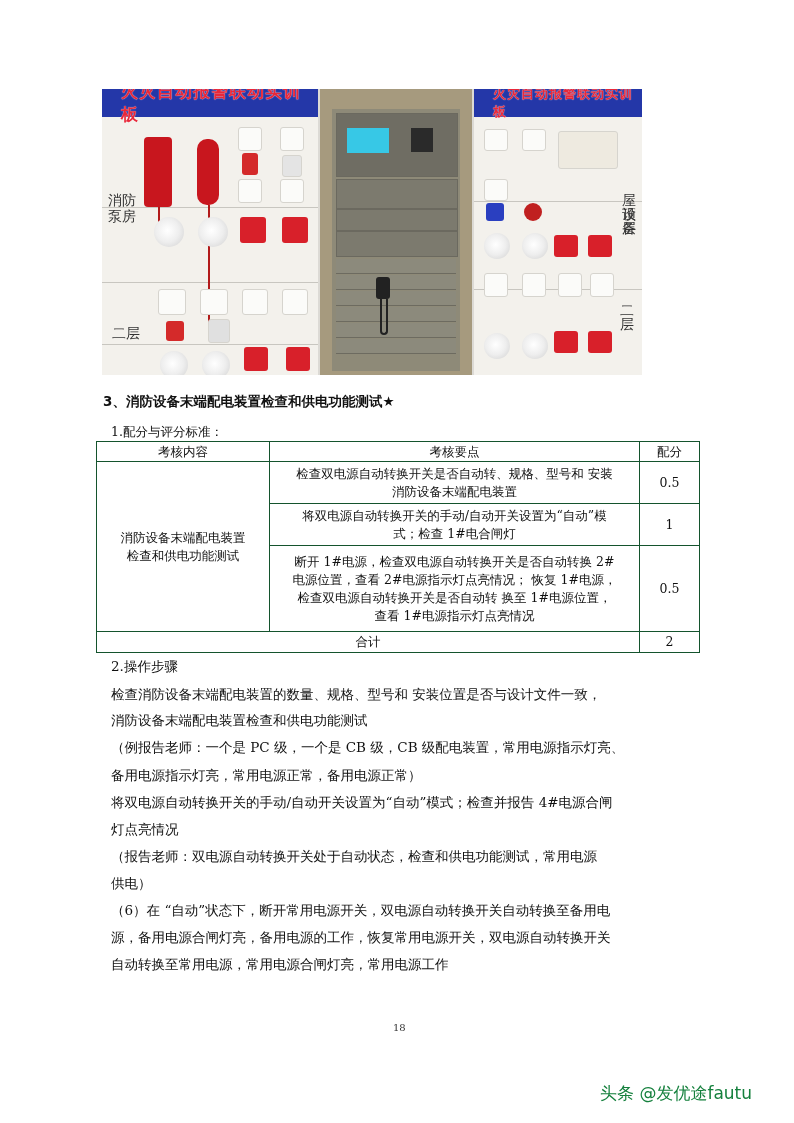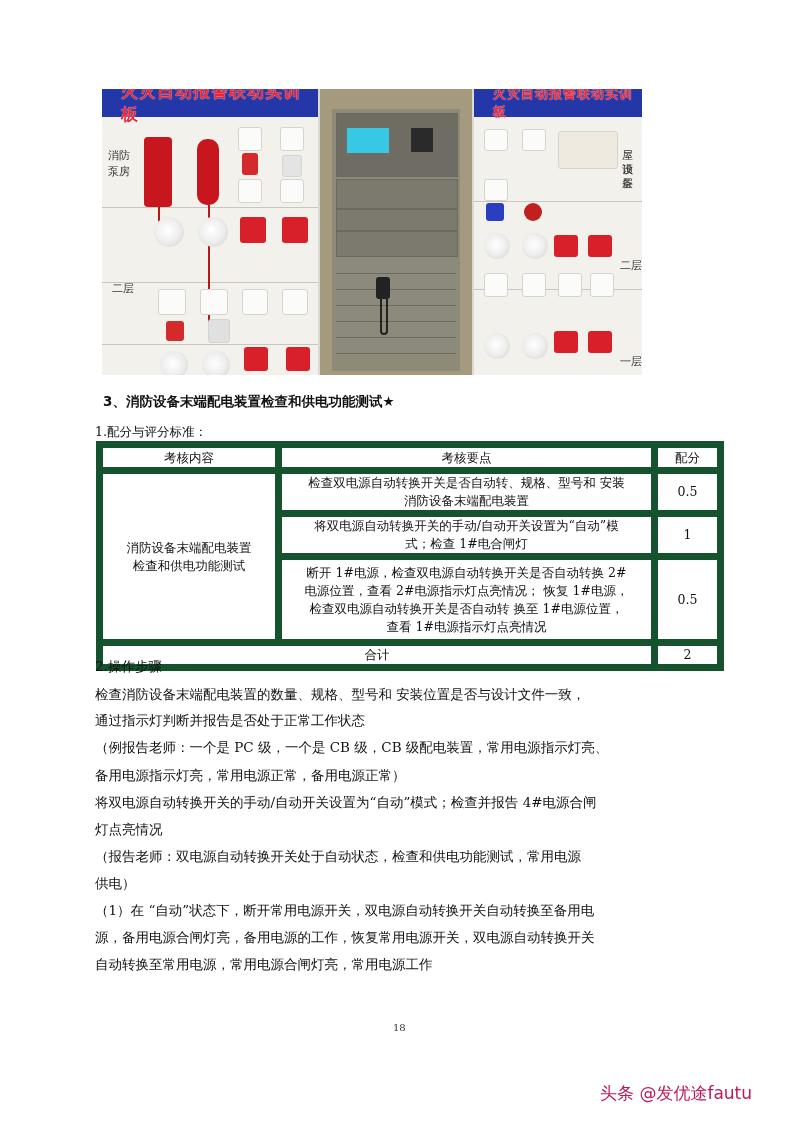--- a/index.html
+++ b/index.html
@@ -7,50 +7,50 @@
          font-family:"DejaVu Serif","Liberation Serif",serif; color:#111; }
   .photo { position:absolute; left:102px; top:89px; width:540px; height:286px;
            background:#dcdad5; overflow:hidden; }
   .panel { position:absolute; top:0; background:#f3f1ec; height:286px; }
   .panel.left { left:0; width:216px; }
   .panel.right { left:372px; width:168px; }
   .banner { position:absolute; top:0; left:0; right:0; height:28px; background:#2437a8;
             color:#e8283a; font-weight:bold; font-size:17px; letter-spacing:1px;
             display:flex; align-items:center; justify-content:center;
             font-family:"DejaVu Sans",sans-serif; text-shadow:0 0 1px #fff;padding-left:19px; }
-  .panel-label { position:absolute; font-size:11px; color:#333; font-family:"DejaVu Sans",sans-serif; line-height:14px; }
+  .panel-label { position:absolute; font-size:14px; color:#333; font-family:"DejaVu Sans",sans-serif; line-height:14px;margin-top:44px; }
   .dev { position:absolute; border-radius:3px; }
   .phone { background:#c8161e; border-radius:4px; }
   .cord { position:absolute; width:2px; background:#b21a1a; }
   .box-white { background:#fbfbf9; border:1px solid #d6d4ce; }
   .box-red { background:#d8202a; }
   .red-small { background:#d42a2a; }
   .detector { background:radial-gradient(circle at 45% 45%, #fff 0%, #eee 50%, #cfcfcf 100%); border-radius:50%; }
   .hline { position:absolute; height:1px; background:#c8c6c0; left:0; right:0; }
   .cabinet { position:absolute; left:218px; top:0; width:152px; height:286px;
              background:#a69a7e; }
   .cabinet-inner { position:absolute; left:12px; top:20px; width:128px; height:262px; background:#8e8a78; }
   .screen { position:absolute; left:10px; top:14px; width:42px; height:25px; background:#37c8e6; }
   .screen2 { position:absolute; left:74px; top:14px; width:22px; height:24px; background:#2a2a2a; }
   .module { position:absolute; left:4px; width:120px; background:#7c7a6e; border:1px solid #6b695f; }
   .grille { position:absolute; left:4px; width:120px; height:14px; background:#8c8a7c; border-bottom:1px solid #6d6b60; }
   .mic { position:absolute; left:44px; top:168px; width:14px; height:22px; background:#222; border-radius:3px; }
   .mic-cord { position:absolute; left:48px; top:190px; width:4px; height:34px; border:2px solid #222; border-top:none; border-radius:0 0 8px 8px; }
 
   .h3 { position:absolute; left:103px; top:393px; font-size:13.5px; font-weight:bold;
         font-family:"DejaVu Sans",sans-serif; }
-  .p { position:absolute; left:95px; font-size:13.5px; line-height:18px; white-space:nowrap; }
+  .p { position:absolute; left:111px; font-size:13.5px; line-height:18px; white-space:nowrap; }
   .p-small { font-size:12.5px; }
 
   table.score { position:absolute; left:96px; top:441px; border-collapse:collapse;
                 font-size:12.5px; line-height:18px; }
-  table.score td { border:7px solid #14532d; text-align:center; vertical-align:middle; padding:0 4px; }
+  table.score td { border:1px solid #14532d; text-align:center; vertical-align:middle; padding:0 4px; }
   table.score tr.hdr td { height:19px; }
   .pagenum { position:absolute; left:393px; top:1022px; font-size:10px; color:#333; }
-  .watermark { position:absolute; left:600px; top:1082px; font-size:17px; color:#be185d;
+  .watermark { position:absolute; left:600px; top:1082px; font-size:17px; color:#15803d;
                font-family:"DejaVu Sans",sans-serif; }
 </style>
 </head>
 <body>
 
 <div class="photo">
   <div class="panel left">
     <div class="banner">火灾自动报警联动实训板</div>
     <div class="hline" style="top:118px"></div>
     <div class="hline" style="top:193px"></div>
@@ -173,25 +173,25 @@
   </tr>
   <tr style="height:21px">
     <td colspan="2">合计</td>
     <td>2</td>
   </tr>
 </tbody>
   </table>
 
 <div class="p" style="top:657px">2.操作步骤</div>
 <div class="p" style="top:685px">检查消防设备末端配电装置的数量、规格、型号和 安装位置是否与设计文件一致，</div>
-<div class="p" style="top:711px">通过指示灯判断并报告是否处于正常工作状态</div>
+<div class="p" style="top:711px">消防设备末端配电装置检查和供电功能测试</div>
 <div class="p" style="top:738px">（例报告老师：一个是 PC 级，一个是 CB 级，CB 级配电装置，常用电源指示灯亮、</div>
 <div class="p" style="top:766px">备用电源指示灯亮，常用电源正常，备用电源正常）</div>
 <div class="p" style="top:793px">将双电源自动转换开关的手动/自动开关设置为“自动”模式；检查并报告 4#电源合闸</div>
 <div class="p" style="top:820px">灯点亮情况</div>
 <div class="p" style="top:847px">（报告老师：双电源自动转换开关处于自动状态，检查和供电功能测试，常用电源</div>
 <div class="p" style="top:874px">供电）</div>
-<div class="p" style="top:901px">（1）在 “自动”状态下，断开常用电源开关，双电源自动转换开关自动转换至备用电</div>
+<div class="p" style="top:901px">（6）在 “自动”状态下，断开常用电源开关，双电源自动转换开关自动转换至备用电</div>
 <div class="p" style="top:928px">源，备用电源合闸灯亮，备用电源的工作，恢复常用电源开关，双电源自动转换开关</div>
 <div class="p" style="top:955px">自动转换至常用电源，常用电源合闸灯亮，常用电源工作</div>
 
 <div class="pagenum">18</div>
 <div class="watermark">头条 @发优途fautu</div>
 
 </body></html>

